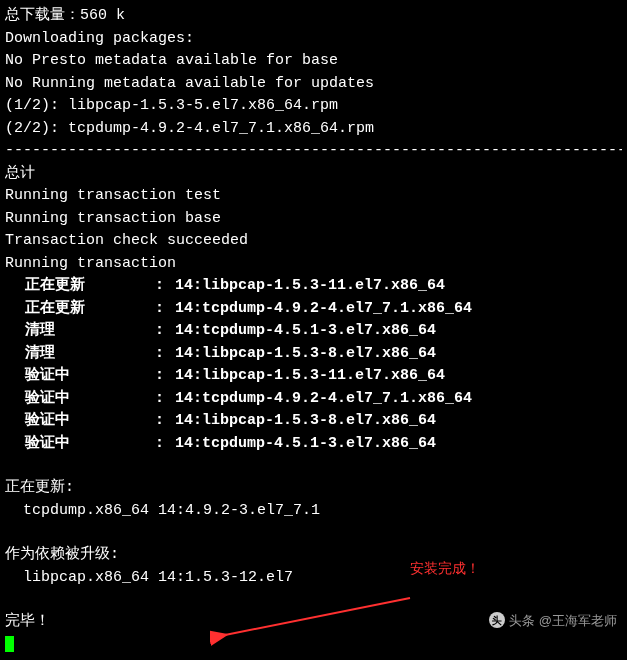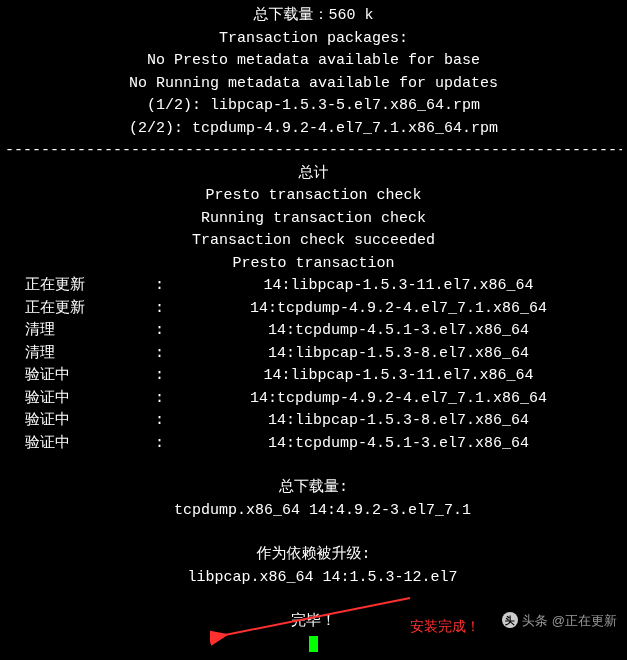--- a/index.html
+++ b/index.html
@@ -8,26 +8,26 @@
       color: #fff;
       font-family: 'Courier New', monospace;
       font-size: 15px;
       line-height: 1.5;
       padding: 5px;
       width: 627px;
       height: 660px;
       overflow: hidden;
       position: relative;
     }
-    .line { white-space: pre; text-align: center; }
+    .line { white-space: pre; }
     .divider { white-space: pre; overflow: hidden; }
-    .table-row { display: flex; }
+    .table-row { display: flex; font-weight: bold; }
     .col-action { width: 150px; padding-left: 20px; }
     .col-sep { width: 20px; }
-    .col-pkg { flex: 1; text-align: center; }
+    .col-pkg { flex: 1; }
     .blank { height: 22px; }
     .annotation {
       position: absolute;
       color: #ff3030;
       font-size: 14px;
       font-family: sans-serif;
     }
     .arrow-svg {
       position: absolute;
       pointer-events: none;
@@ -60,31 +60,31 @@
       width: 9px;
       height: 16px;
       background: #00ff00;
       vertical-align: middle;
     }
   </style>
 </head>
 <body>
 
 <div class="line">总下载量：560 k</div>
-<div class="line">Transaction packages:</div>
+<div class="line">Downloading packages:</div>
 <div class="line">No Presto metadata available for base</div>
 <div class="line">No Running metadata available for updates</div>
 <div class="line">(1/2): libpcap-1.5.3-5.el7.x86_64.rpm</div>
 <div class="line">(2/2): tcpdump-4.9.2-4.el7_7.1.x86_64.rpm</div>
 <div class="divider">---------------------------------------------------------------------</div>
 <div class="line">总计</div>
-<div class="line">Presto transaction check</div>
-<div class="line">Running transaction check</div>
+<div class="line">Running transaction test</div>
+<div class="line">Running transaction base</div>
 <div class="line">Transaction check succeeded</div>
-<div class="line">Presto transaction</div>
+<div class="line">Running transaction</div>
 
 <div id="trans-container">
     <div class="table-row">
       <span class="col-action">正在更新</span>
       <span class="col-sep">:</span>
       <span class="col-pkg"> 14:libpcap-1.5.3-11.el7.x86_64</span>
     </div>
     <div class="table-row">
       <span class="col-action">正在更新</span>
       <span class="col-sep">:</span>
@@ -116,37 +116,37 @@
       <span class="col-pkg"> 14:libpcap-1.5.3-8.el7.x86_64</span>
     </div>
     <div class="table-row">
       <span class="col-action">验证中</span>
       <span class="col-sep">:</span>
       <span class="col-pkg"> 14:tcpdump-4.5.1-3.el7.x86_64</span>
     </div>
   </div>
 
 <div class="blank"></div>
-<div class="line">总下载量:</div>
+<div class="line">正在更新:</div>
 <div class="line">  tcpdump.x86_64 14:4.9.2-3.el7_7.1</div>
 <div class="blank"></div>
 <div class="line">作为依赖被升级:</div>
 <div class="line">  libpcap.x86_64 14:1.5.3-12.el7</div>
 <div class="blank"></div>
 <div class="line">完毕！</div>
 <div class="line"><span class="cursor"></span></div>
 
-<div class="annotation" style="left:410px; top:616px;">安装完成！</div>
+<div class="annotation" style="left:410px; top:558px;">安装完成！</div>
 
 <svg class="arrow-svg" style="left:210px; top:590px; width:210px; height:60px;">
   <defs>
     <marker id="arrowhead" markerWidth="10" markerHeight="8" refX="2" refY="4" orient="auto">
       <polygon points="10 0, 0 4, 10 8" fill="#ff3030"></polygon>
     </marker>
   </defs>
   <line x1="200" y1="8" x2="15" y2="45" stroke="#ff3030" stroke-width="2" marker-end="url(#arrowhead)"></line>
 </svg>
 
 <div class="watermark">
   <span class="watermark-icon">头</span>
   <span>头条</span>
-  <span>@正在更新</span>
+  <span>@王海军老师</span>
 </div>
 
 </body></html>

